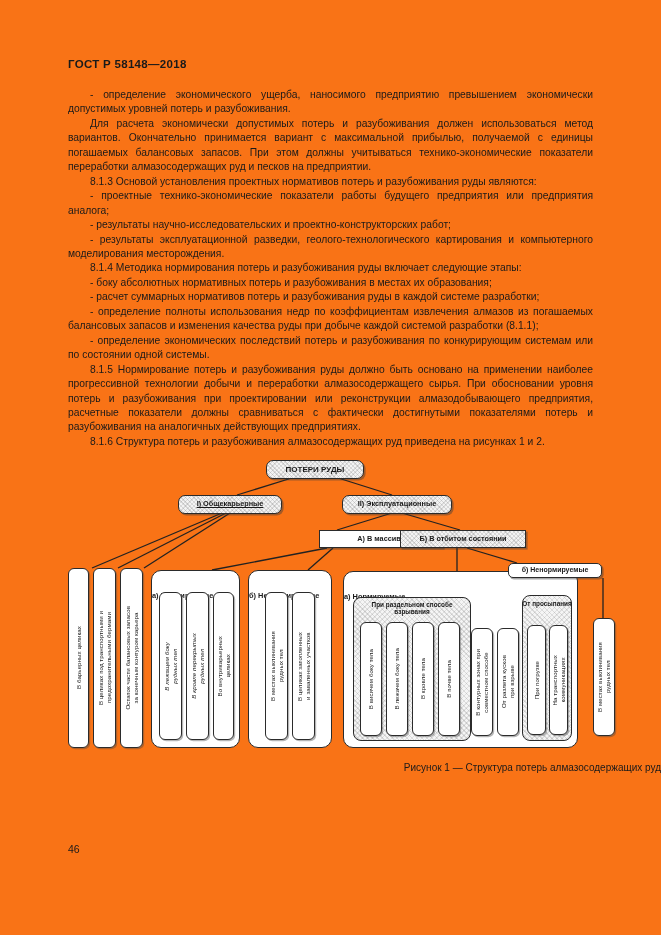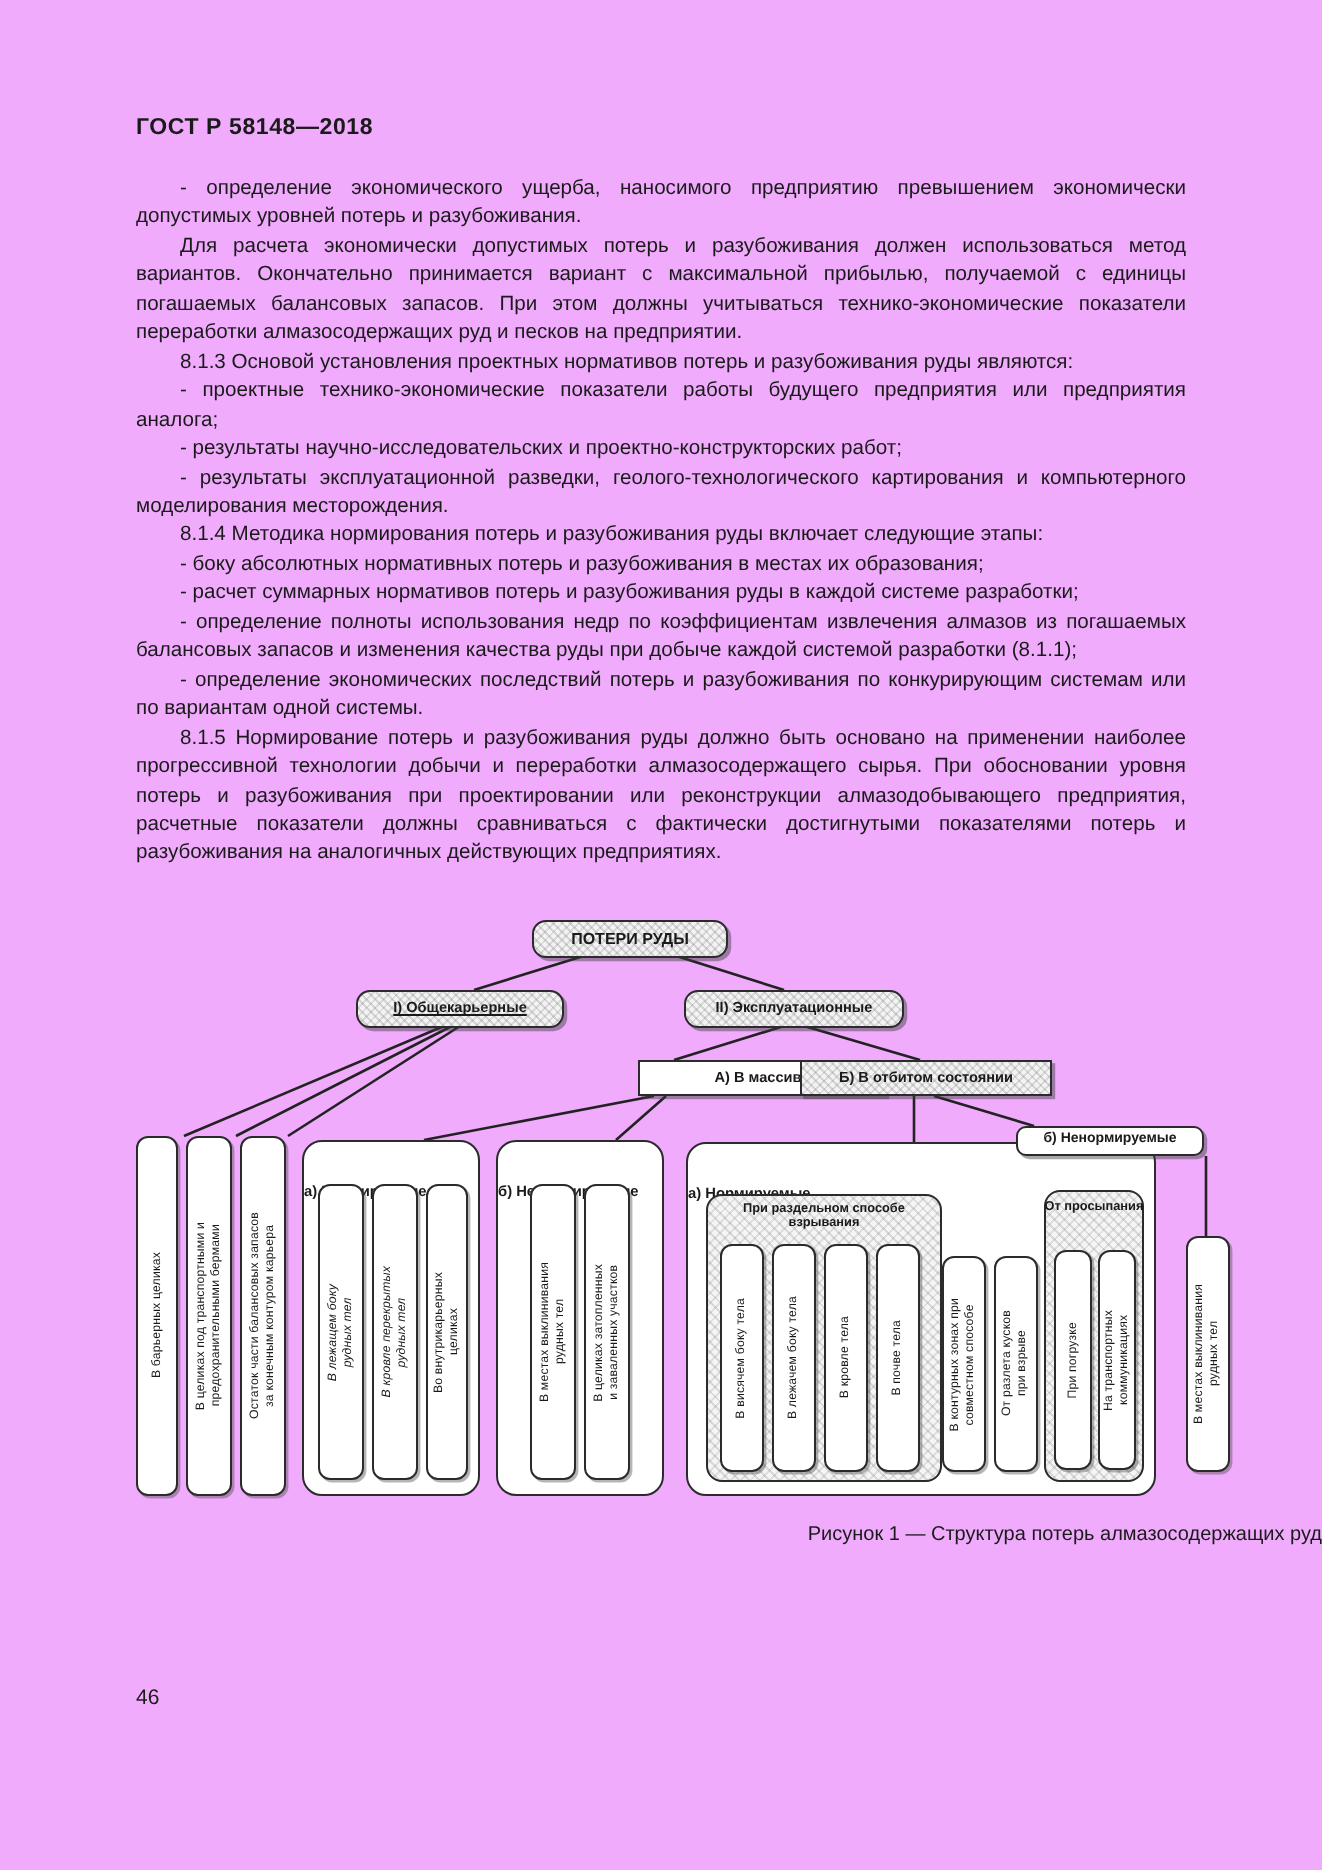--- a/index.html
+++ b/index.html
@@ -11,21 +11,21 @@
     width: 661px;
     height: 935px;
     position: relative;
     font-family: "Liberation Sans", sans-serif;
     color: #1a1a1a;
     overflow: hidden;
   }
   .page {
     position: absolute;
     inset: 0;
-    background: #f0abfc;
+    background: #f97316;
   }
 
   
   .doc-header {
     position: absolute;
     left: 68px;
     top: 58px;
     font-size: 11.5px;
     font-weight: bold;
     letter-spacing: 0.3px;
@@ -180,22 +180,23 @@
     <p class="ind">- определение экономического ущерба, наносимого предприятию превышением экономически допустимых уровней потерь и разубоживания.</p>
     <p class="ind">Для расчета экономически допустимых потерь и разубоживания должен использоваться метод вариантов. Окончательно принимается вариант с максимальной прибылью, получаемой с единицы погашаемых балансовых запасов. При этом должны учитываться технико-экономические показатели переработки алмазосодержащих руд и песков на предприятии.</p>
     <p class="ind">8.1.3 Основой установления проектных нормативов потерь и разубоживания руды являются:</p>
     <p class="ind">- проектные технико-экономические показатели работы будущего предприятия или предприятия аналога;</p>
     <p class="ind">- результаты научно-исследовательских и проектно-конструкторских работ;</p>
     <p class="ind">- результаты эксплуатационной разведки, геолого-технологического картирования и компьютерного моделирования месторождения.</p>
     <p class="ind">8.1.4 Методика нормирования потерь и разубоживания руды включает следующие этапы:</p>
     <p class="ind">- боку абсолютных нормативных потерь и разубоживания в местах их образования;</p>
     <p class="ind">- расчет суммарных нормативов потерь и разубоживания руды в каждой системе разработки;</p>
     <p class="ind">- определение полноты использования недр по коэффициентам извлечения алмазов из погашаемых балансовых запасов и изменения качества руды при добыче каждой системой разработки (8.1.1);</p>
-    <p class="ind">- определение экономических последствий потерь и разубоживания по конкурирующим системам или по вариантам одной системы.</p>
+    <p class="ind">- определение экономических последствий потерь и разубоживания по конкурирующим системам или по состоянии одной системы.</p>
     <p class="ind">8.1.5 Нормирование потерь и разубоживания руды должно быть основано на применении наиболее прогрессивной технологии добычи и переработки алмазосодержащего сырья. При обосновании уровня потерь и разубоживания при проектировании или реконструкции алмазодобывающего предприятия, расчетные показатели должны сравниваться с фактически достигнутыми показателями потерь и разубоживания на аналогичных действующих предприятиях.</p>
+    <p class="ind">8.1.6 Структура потерь и разубоживания алмазосодержащих руд приведена на рисунках 1 и 2.</p>
   </div>
 
   <div class="diagram">
 
     <svg class="links" viewBox="0 0 615 300">
       <g stroke="#222" stroke-width="1.3" fill="none">
 
         <path d="M 265 27 L 207 45"></path>
         <path d="M 305 27 L 362 45"></path>
 

